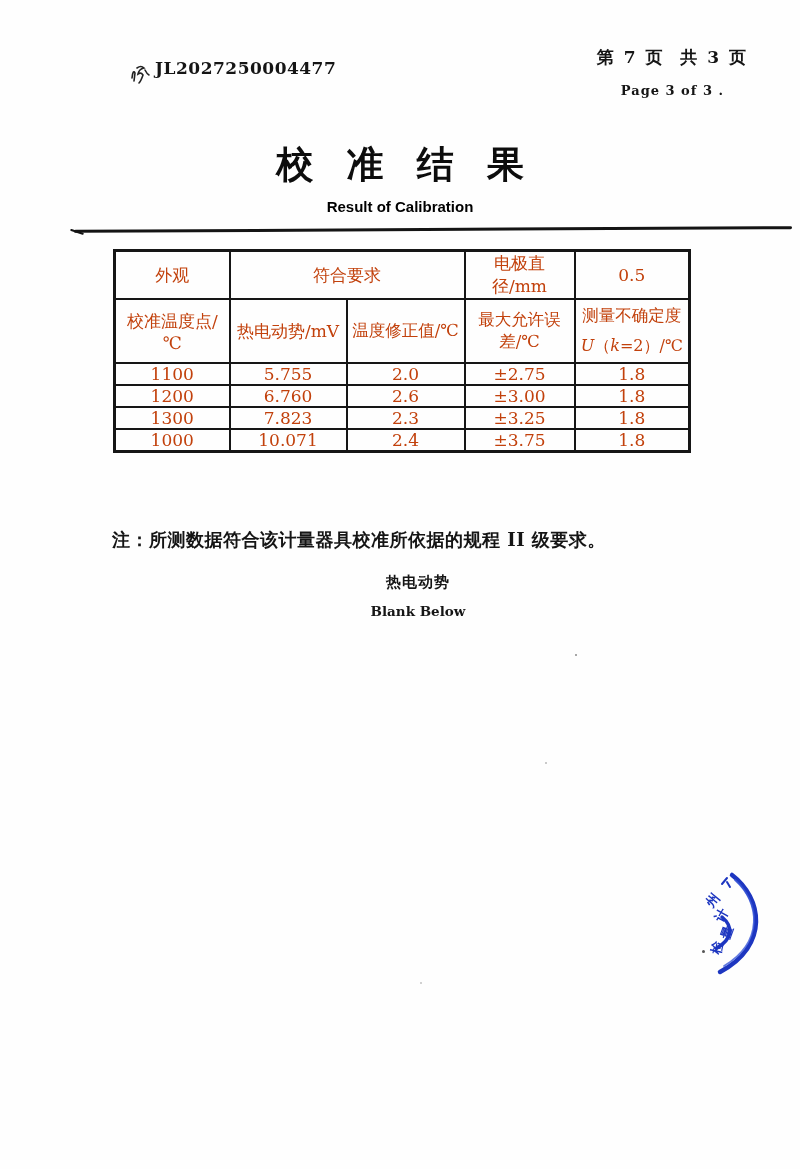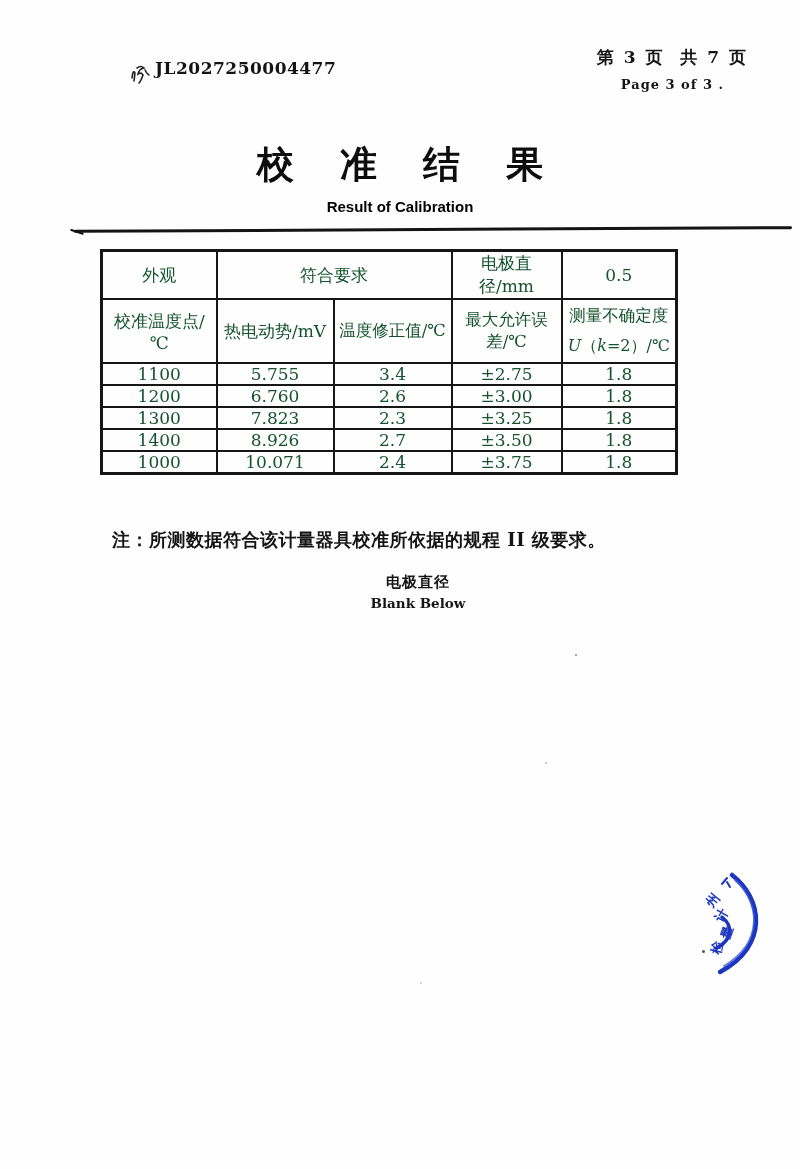--- a/index.html
+++ b/index.html
@@ -14,69 +14,69 @@
   .serial {
     position: absolute; left: 128px; top: 58px;
     font-size: 17px; font-weight: 600; letter-spacing: 0.5px;
     display: flex; align-items: flex-start;
   }
   .serial svg { margin-top: 4px; margin-right: 1px; }
   .pageinfo {
     position: absolute; right: 52px; top: 46px; text-align: center;
   }
   .pageinfo-cn { font-size: 17px; font-weight: 700; letter-spacing: 2px; white-space: pre; }
-  .pageinfo-en { font-size: 13px; font-weight: 700; margin-top: 8px; letter-spacing: 1px; }
+  .pageinfo-en { font-size: 13px; font-weight: 700; margin-top: 14px; letter-spacing: 1px; }
 
   
   .title {
     position: absolute; left: 0; top: 140px; width: 100%;
-    text-align: center; font-family: Liberation Mono, monospace;
+    text-align: center; font-family: Liberation Serif, serif;
     font-size: 37px; font-weight: 700; letter-spacing: 12px; text-indent: 12px;
     color: #0d0d0d;
   }
   .subtitle {
     position: absolute; left: 0; top: 198px; width: 100%;
     text-align: center; font-family: "Liberation Sans", "DejaVu Sans", sans-serif;
     font-size: 15px; font-weight: 700; color: #000000;
   }
   .rule {
     position: absolute; left: 74px; top: 228px; width: 718px; height: 3px;
     background: #141414; border-radius: 2px; transform: rotate(-0.3deg);
   }
   .rule::before {
     content:""; position:absolute; left:-4px; top:1px; width:14px; height:2px;
     background:#141414; transform: rotate(18deg); border-radius:2px;
   }
 
   
   table.cal {
-    position: absolute; left: 100px; top: 249px;
+    position: absolute; left: 113px; top: 249px;
     border-collapse: collapse; table-layout: fixed; width: 575px;
-    font-size: 17px; color: #14532d;
+    font-size: 17px; color: #c2410c;
   }
   table.cal, table.cal td { border: 2px solid #161616; }
   table.cal { border-width: 3px; }
   table.cal td { text-align: center; vertical-align: middle; padding: 0 2px; }
   tr.r-top  td { height: 42px; }
   tr.r-head td { height: 64px; }
   tr.r-data td { height: 20px; margin-left: 44px; }
   .u-line { font-size: 16px; margin-top: 9px; }
   .u-line i { font-family: "DejaVu Serif", serif; font-style: italic; }
   .small-head { font-size: 16.5px; }
 
   
   .note {
     position: absolute; left: 112px; top: 528px;
     font-size: 18px; font-weight: 600; letter-spacing: 0.5px;
   }
   .blank {
     position: absolute; left: 318px; top: 573px; width: 200px; text-align: center;
   }
   .blank-cn { font-size: 15px; font-weight: 600; letter-spacing: 1px; }
-  .blank-en { font-size: 13.5px; font-weight: 700; margin-top: 3px; }
+  .blank-en { font-size: 13.5px; font-weight: 700; margin-top: 11px; }
 
   
   .stamp { position: absolute; left: 682px; top: 850px; width: 120px; height: 160px; }
   .stamp text {
     font-family: "DejaVu Sans", sans-serif; font-size: 13px; font-weight: 700;
     fill: #1d36c0;
   }
 
   
   .speck { position: absolute; background: #8a8a8a; border-radius: 50%; }
@@ -91,21 +91,21 @@
 <div class="page">
 
   <div class="serial">
     <svg width="26" height="24" viewBox="0 0 26 24">
       <path d="M4 16 q1 -9 3 -5 l-1 8 M9 6 q4 -3 7 0 q-5 1 -6 6 q3 -2 5 1 q-2 6 -4 8 M17 8 q2 4 4 5" stroke="#222" stroke-width="1.6" fill="none" stroke-linecap="round"></path>
     </svg>
     <span>JL2027250004477</span>
   </div>
 
   <div class="pageinfo">
-    <div class="pageinfo-cn">第 3 页  共 7 页</div>
+    <div class="pageinfo-cn">第 7 页  共 3 页</div>
     <div class="pageinfo-en">Page 3 of 3 .</div>
   </div>
 
   <div class="title">校 准 结 果</div>
   <div class="subtitle">Result of Calibration</div>
   <div class="rule"></div>
 
   <table class="cal">
     <colgroup>
       <col style="width:115px">
@@ -127,59 +127,52 @@
         <td class="small-head">温度修正值/℃</td>
         <td class="small-head">最大允许误差/℃</td>
         <td class="small-head">
           <div>测量不确定度</div>
           <div class="u-line"><i>U</i><span>（</span><i>k</i><span>=2）/℃</span></div>
         </td>
       </tr>
       <tr class="r-data">
         <td>1100</td>
         <td>5.755</td>
-        <td>3.4</td>
+        <td>2.0</td>
         <td>±2.75</td>
         <td>1.8</td>
       </tr>
       <tr class="r-data">
         <td>1200</td>
         <td>6.760</td>
         <td>2.6</td>
         <td>±3.00</td>
         <td>1.8</td>
       </tr>
       <tr class="r-data">
         <td>1300</td>
         <td>7.823</td>
         <td>2.3</td>
         <td>±3.25</td>
         <td>1.8</td>
       </tr>
       <tr class="r-data">
-        <td>1400</td>
-        <td>8.926</td>
-        <td>2.7</td>
-        <td>±3.50</td>
-        <td>1.8</td>
-      </tr>
-      <tr class="r-data">
         <td>1000</td>
         <td>10.071</td>
         <td>2.4</td>
         <td>±3.75</td>
         <td>1.8</td>
       </tr>
     </tbody>
   </table>
 
   <div class="note">注：所测数据符合该计量器具校准所依据的规程 II 级要求。</div>
 
   <div class="blank">
-    <div class="blank-cn">电极直径</div>
+    <div class="blank-cn">热电动势</div>
     <div class="blank-en">Blank Below</div>
   </div>
 
   <svg class="stamp" viewBox="0 0 120 160">
     <path d="M 50 25 C 80 48 88 95 38 122" stroke="#1d36c0" stroke-width="4.5" fill="none" stroke-linecap="round"></path>
     <path d="M 53 30 C 78 52 82 92 42 116" stroke="#3a57d8" stroke-width="1.8" fill="none" stroke-linecap="round" opacity="0.8"></path>
     <path d="M 40 67 C 52 77 50 89 35 98" stroke="#1d36c0" stroke-width="3.5" fill="none" stroke-linecap="round"></path>
     <path d="M 40 34 l 5 -6 M 45 32 l 3 5" stroke="#1d36c0" stroke-width="2" fill="none" stroke-linecap="round"></path>
     <text x="30" y="58" transform="rotate(-50 30 58)">州</text>
     <text x="40" y="73" transform="rotate(-60 40 73)">计</text>

